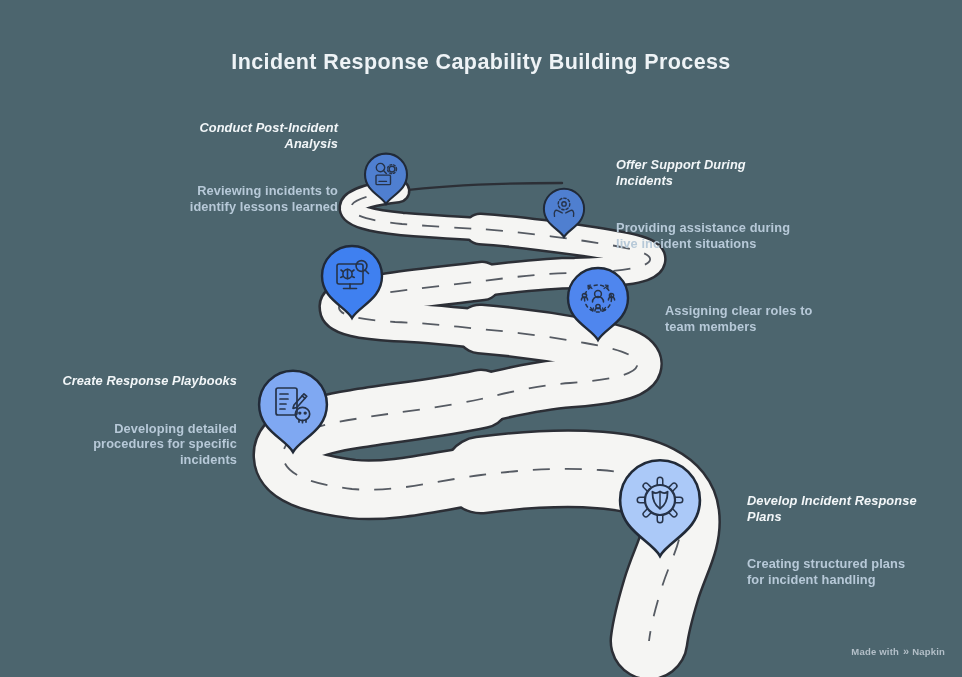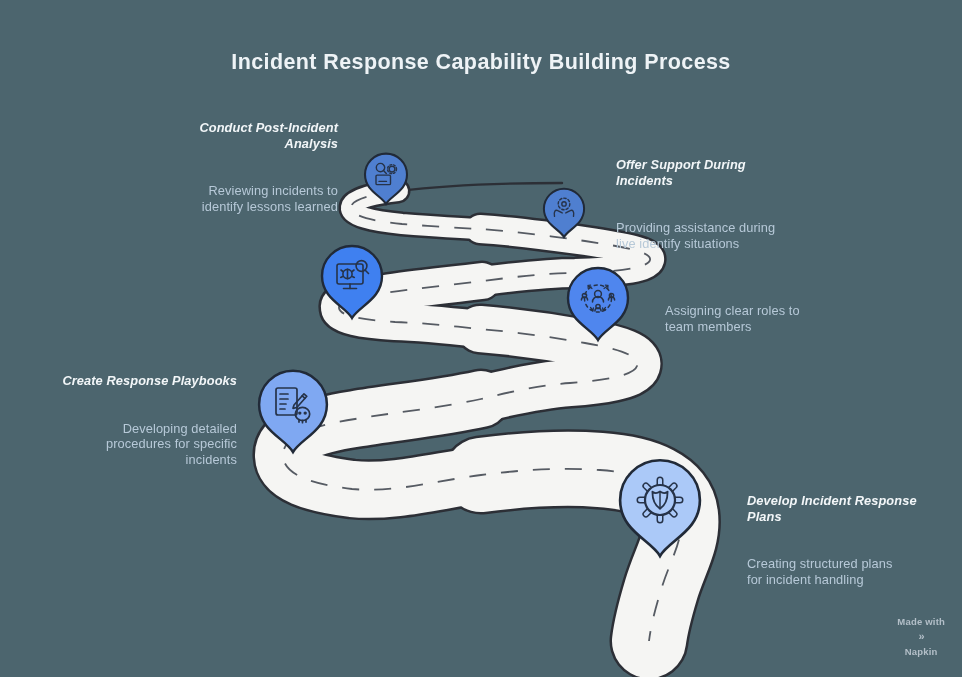--- a/index.html
+++ b/index.html
@@ -8,32 +8,32 @@
     background:#4c656e;
     font-family:"Liberation Sans", sans-serif;
   }
   .stage svg{position:absolute; left:0; top:0;}
   .title{
     position:absolute; top:50px; left:0; width:100%; text-align:center;
     font-size:21.5px; font-weight:700; color:#eef3f6; letter-spacing:.4px;
   }
   .step{position:absolute; white-space:pre-line;}
   .step .heading{font-size:12.8px; font-weight:700; color:#f2f6f8; line-height:1.22; letter-spacing:.1px;font-style:italic;}
-  .step .desc{margin-top:14px; font-size:12.8px; font-weight:400; color:#b7c9d8; line-height:1.22; letter-spacing:.1px;}
+  .step .desc{margin-top:14px; font-size:12.8px; font-weight:700; color:#b7c9d8; line-height:1.22; letter-spacing:.1px;}
   .align-right{text-align:right;}
   .step-a{left:137px; top:102px; width:201px;}
   .step-b{left:616px; top:139px; width:212px;}
   .step-c{left:98px;  top:214px; width:201px;}
   .step-d{left:665px; top:271px; width:205px;}
   .step-e{left:36px;  top:355px; width:201px;}
   .step-f{left:747px; top:475px; width:212px;}
   .credit{
     position:absolute; right:17px; bottom:20px;
     display:flex; align-items:center; gap:4px;
-    font-size:9.5px; font-weight:700; color:#b3bfc8; letter-spacing:.2px;flex-direction:column;
+    font-size:9.5px; font-weight:700; color:#b3bfc8; letter-spacing:.2px;
   }
   .credit .chev{font-size:11px; line-height:1; letter-spacing:-1px;}
 </style>
 </head>
 <body>
 
 <div class="stage">
 
   <svg width="962" height="677" viewBox="0 0 962 677">
     <defs>
@@ -180,21 +180,21 @@
     <div class="heading">Conduct Post-Incident
 Analysis</div>
     <div class="desc">Reviewing incidents to
 identify lessons learned</div>
   </div>
 
   <div class="step step-b">
     <div class="heading">Offer Support During
 Incidents</div>
     <div class="desc">Providing assistance during
-live identify situations</div>
+live incident situations</div>
   </div>
 
 
   <div class="step step-d">
     <div class="desc">Assigning clear roles to
 team members</div>
   </div>
 
   <div class="step step-e align-right">
     <div class="heading">Create Response Playbooks</div>

